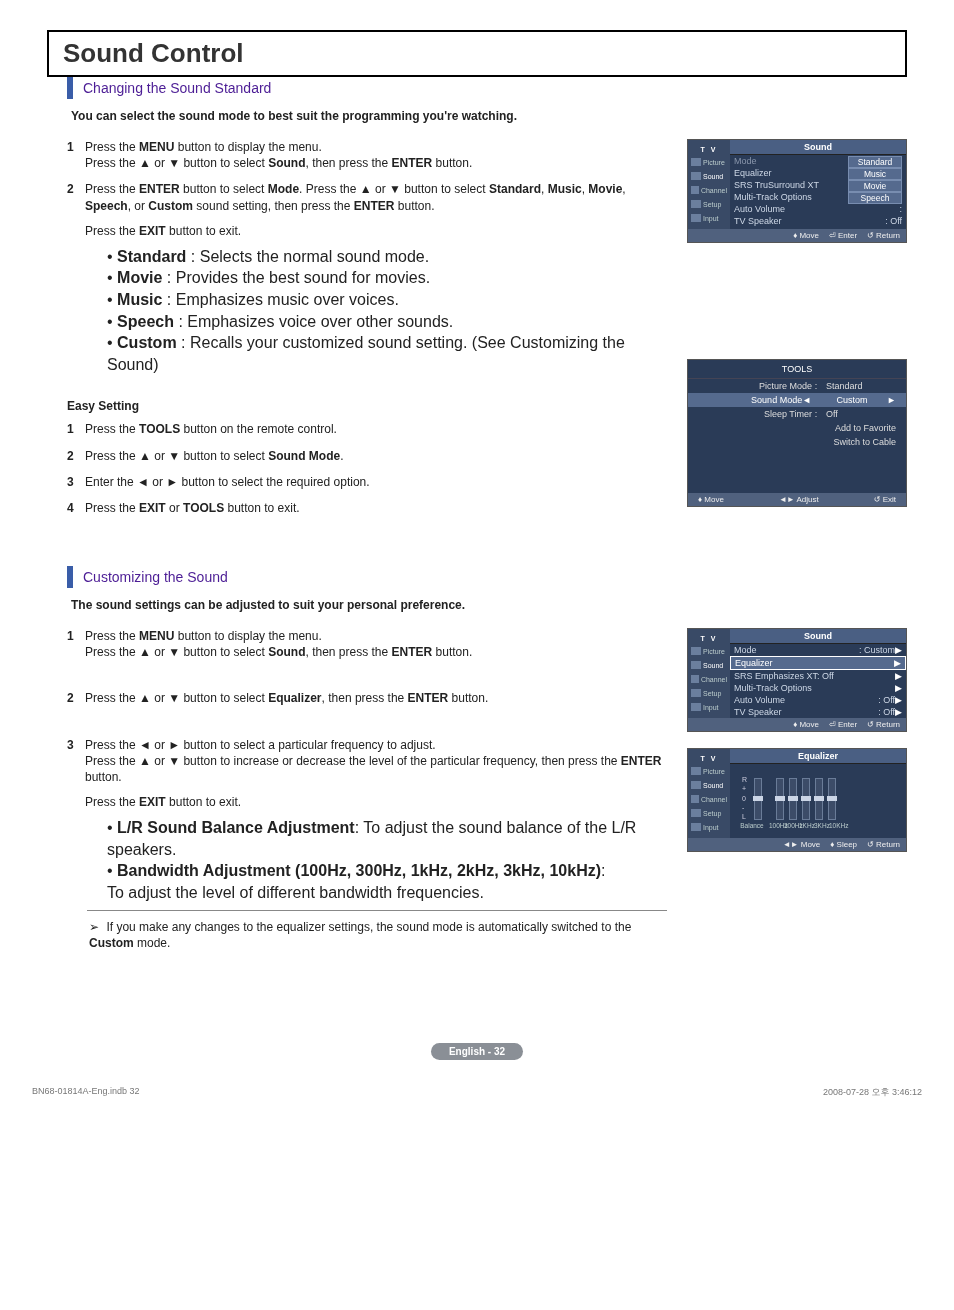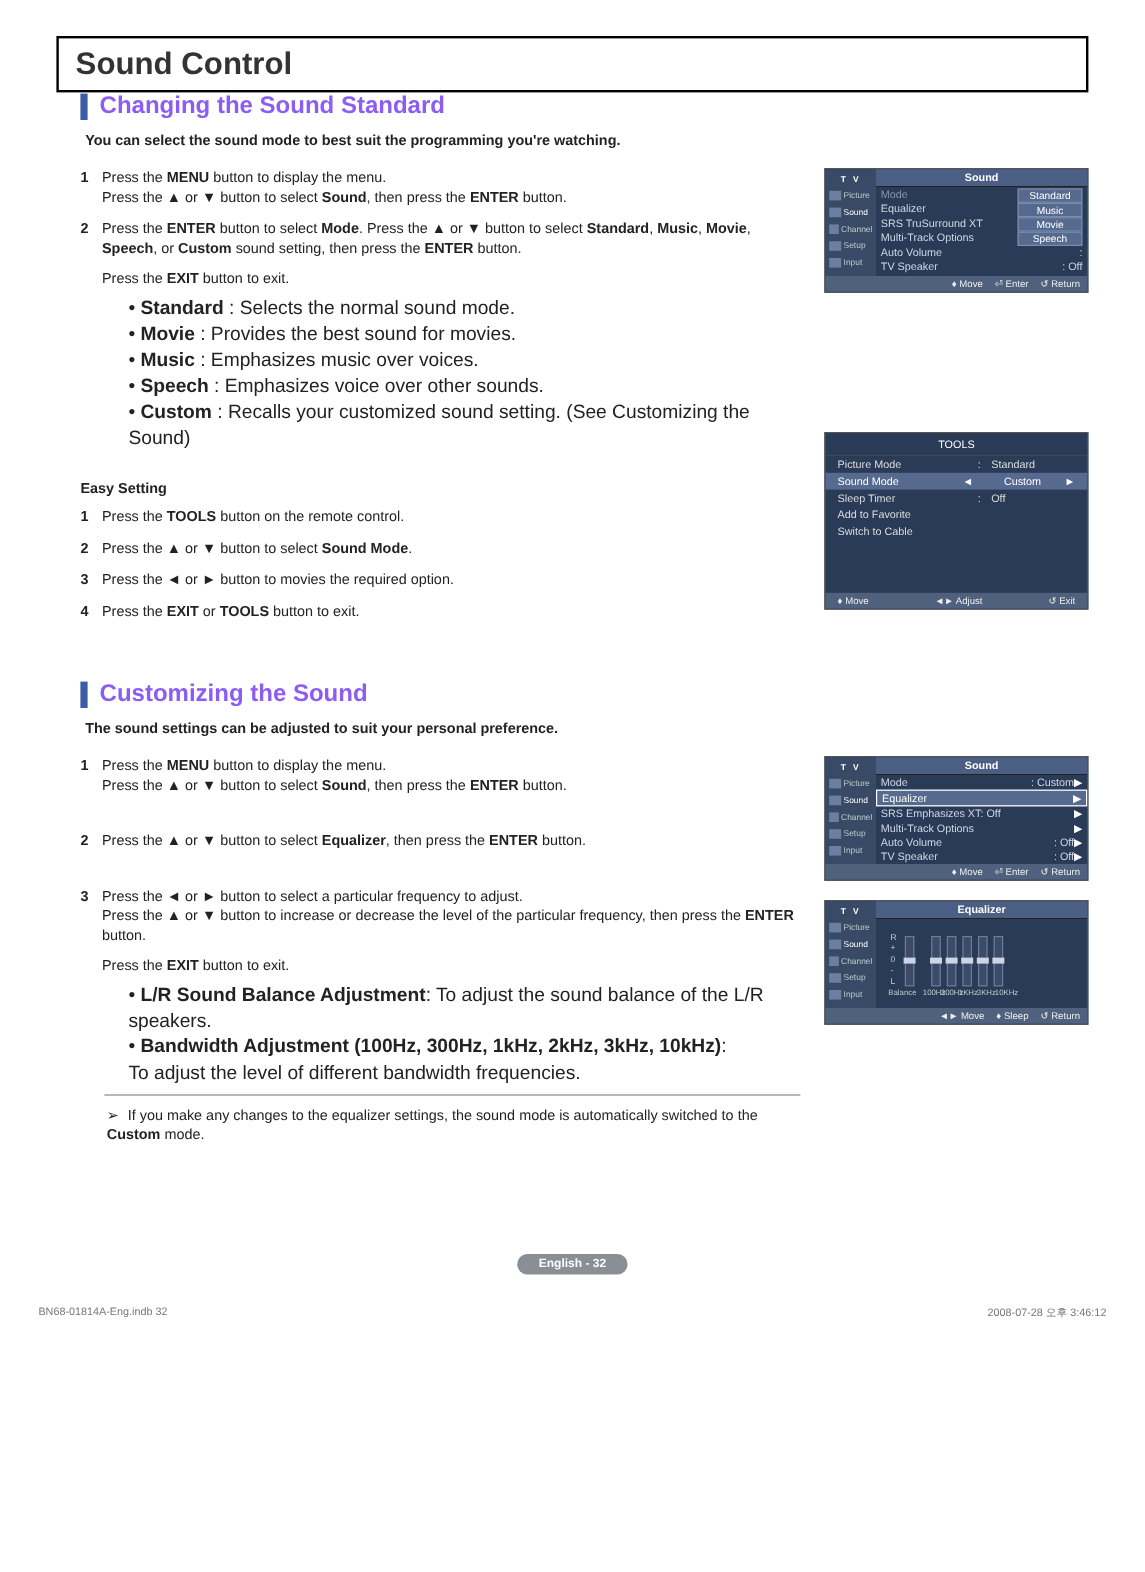--- a/index.html
+++ b/index.html
@@ -30,23 +30,23 @@
     margin-bottom: 10px;
     margin-left:20px;
   }
   .section-bar {
     width: 6px;
     height: 22px;
     background: #3a5da8;
     margin-right: 10px;
   }
   .section-title {
-    font-size: 20px;
-    font-weight: bold;
-    color: #8b5cf6;
+    font-size: 14px;
+    font-weight: normal;
+    color: #4c1d95;
   }
   .section-desc {
     font-size: 12px;
     font-weight: bold;
     margin: 0 0 16px 24px;
   }
   .cols {
     display: flex;
     gap: 20px;
     margin-left: 20px;
@@ -146,21 +146,21 @@
     background:#2a3b57; color:#ddd; font-size:9px;
     border:1px solid #555; margin-bottom:16px;
   }
   .tools-title {
     text-align:center; color:#fff; padding:4px 0; font-size:9px;
     border-bottom:1px solid #445;
   }
   .tools-row {
     display:flex; padding:2px 10px; align-items:center;
   }
-  .tools-row .tl { flex:1; }
+  .tools-row .tl { flex:1;text-align:right; }
   .tools-row .tc { width:8px; text-align:center; }
   .tools-row .tr { width:70px; text-align:left; padding-left:6px;}
   .tools-row.highlight { background:#556a8e; color:#fff; }
   .tools-row.highlight .tri { color:#fff; }
   .tools-gap { height:44px; }
   .tools-footer {
     background:#50617e; color:#eee; font-size:8px;
     display:flex; justify-content:space-between;
     padding:2px 10px;
   }
@@ -254,21 +254,21 @@
         <li>
             <span class="step-num">1</span>
             <span class="step-body">Press the <b>TOOLS</b> button on the remote control.</span>
           </li>
         <li>
             <span class="step-num">2</span>
             <span class="step-body">Press the ▲ or ▼ button to select <b>Sound Mode</b>.</span>
           </li>
         <li>
             <span class="step-num">3</span>
-            <span class="step-body">Press the ◄ or ► button to movies the required option.</span>
+            <span class="step-body">Enter the ◄ or ► button to select the required option.</span>
           </li>
         <li>
             <span class="step-num">4</span>
             <span class="step-body">Press the <b>EXIT</b> or <b>TOOLS</b> button to exit.</span>
           </li>
       </ol>
     </div>
 
     <div class="col-right">
 

